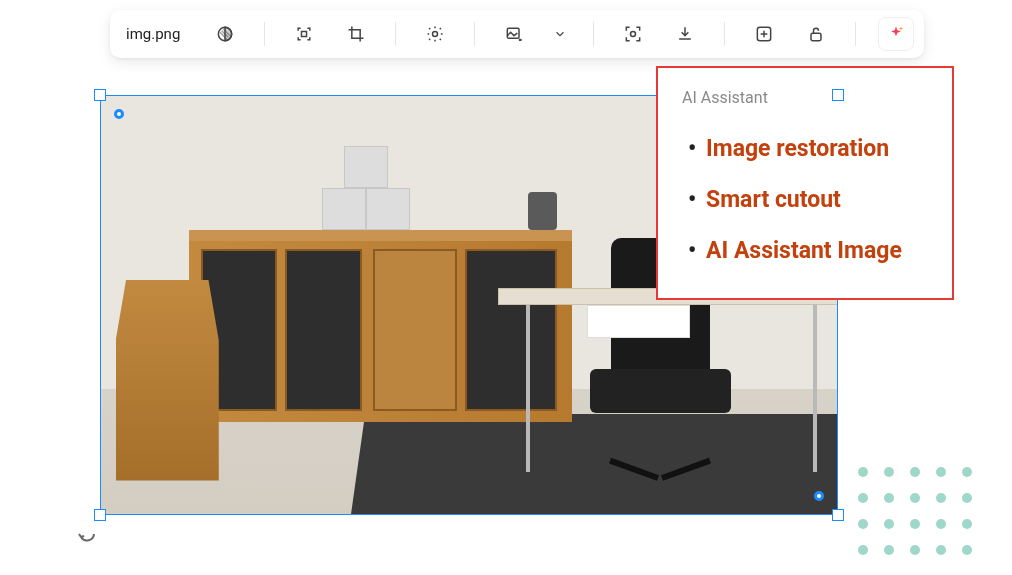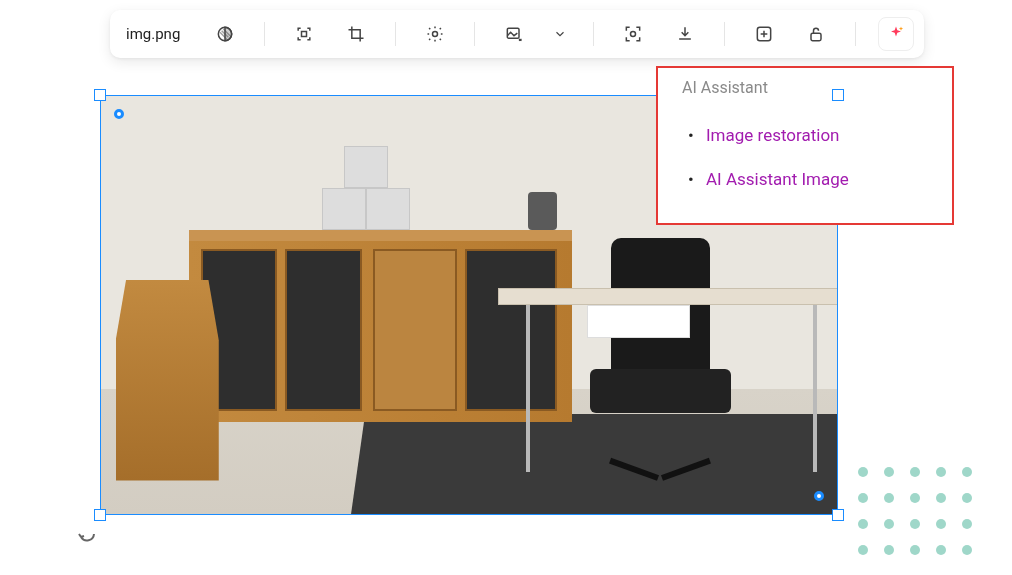--- a/index.html
+++ b/index.html
@@ -177,36 +177,37 @@
   }
 
   
   .popover {
     position: absolute;
     top: 66px;
     left: 656px;
     width: 298px;
     background: #fff;
     border: 2.5px solid #e53935;
-    padding: 10px 24px 22px;
+    padding: 20px 24px 22px;
   }
   .popover .title {
     font-size: 16px;
     color: #8a8a8a;
     margin-bottom: 16px;
   }
   .popover ul {
     list-style: none;
   }
   .popover li {
-    font-size: 17px;
-    color: #a21caf;
+    font-size: 23px;
+    color: #c2410c;
     padding: 12px 0 12px 24px;
     position: relative;
     cursor: pointer;
+    font-weight: bold;
   }
   .popover li::before {
     content: "•";
     position: absolute;
     left: 6px;
     top: 12px;
     color: #222;
   }
 
   
@@ -358,20 +359,21 @@
       <path d="M5 14 a7 7 0 0 0 13 -3"></path>
       <path d="M5 14 l-2 -3 M5 14 l3 -1"></path>
     </svg>
   </div>
 </div>
 
 <div class="popover">
   <div class="title">AI Assistant</div>
   <ul>
     <li>Image restoration</li>
+    <li>Smart cutout</li>
     <li>AI Assistant Image</li>
   </ul>
 </div>
 
 <div class="dot-grid">
   <span></span>
     <span></span>
     <span></span>
     <span></span>
     <span></span>

